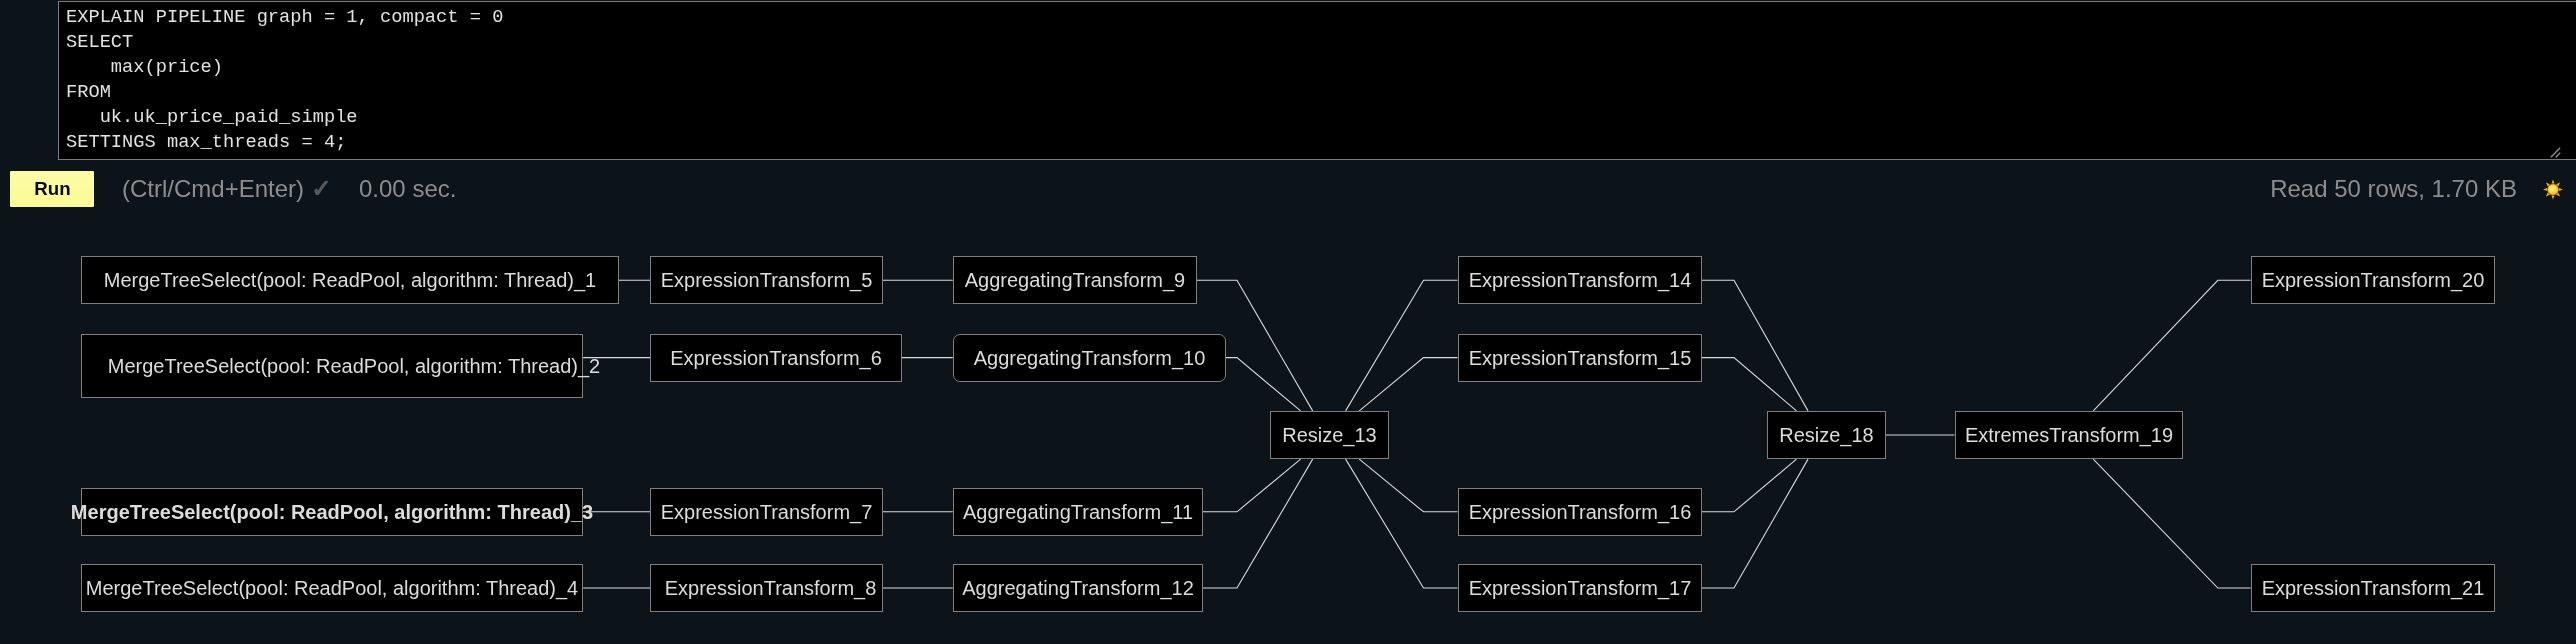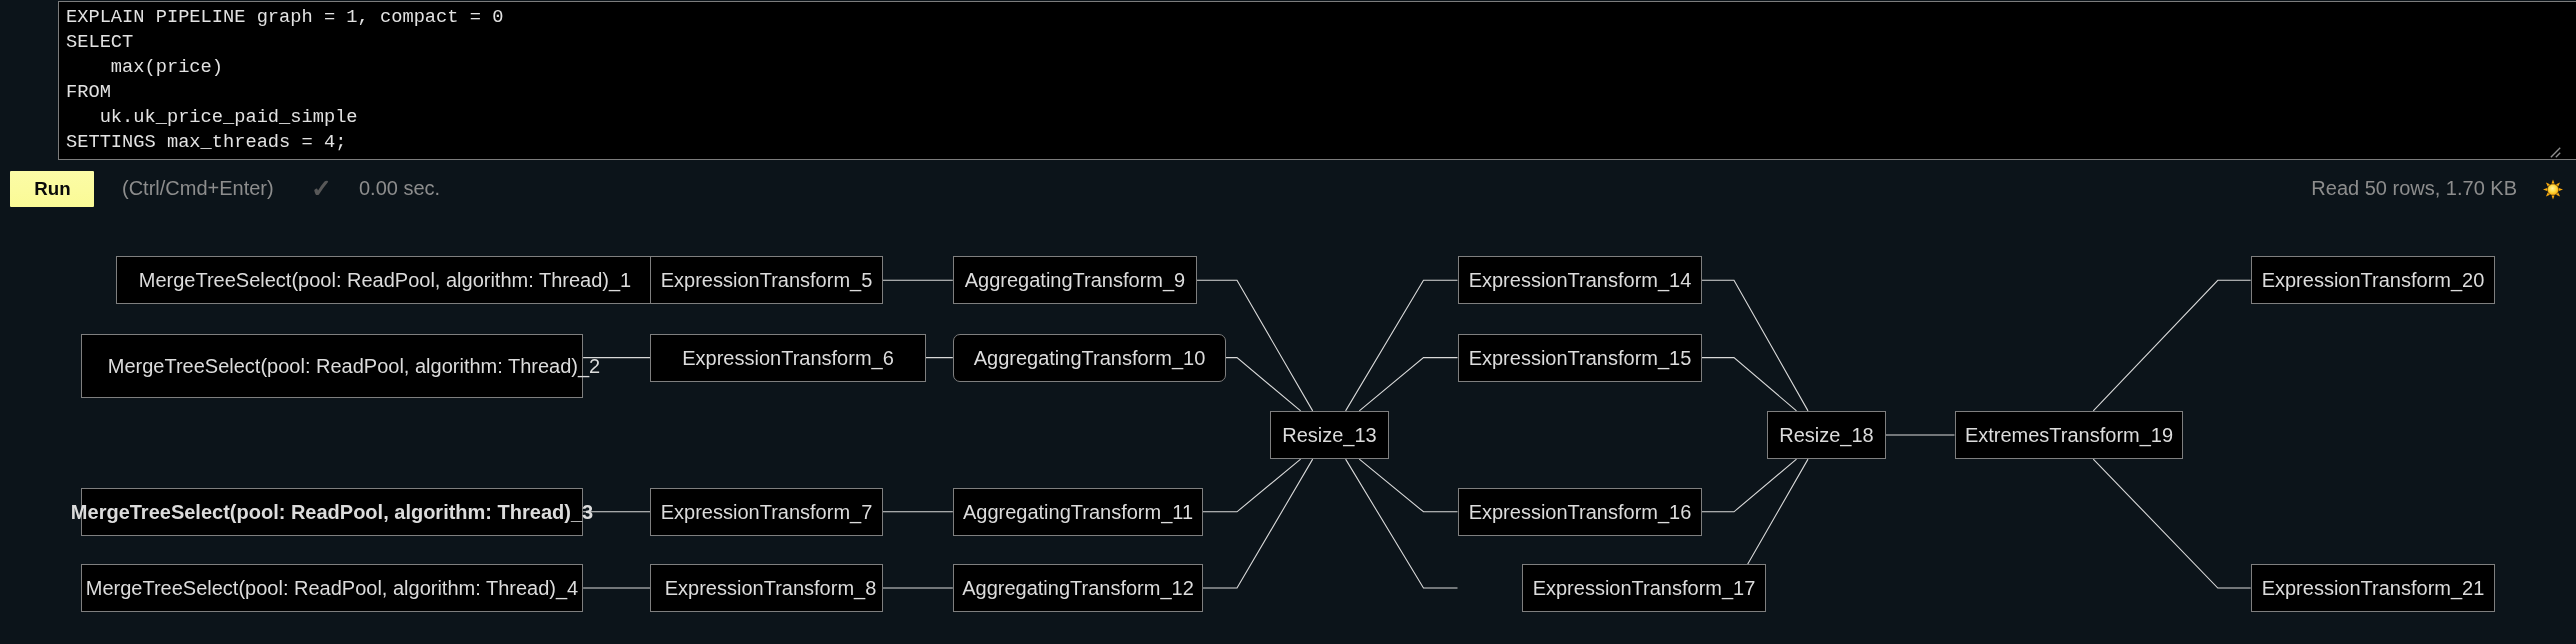--- a/index.html
+++ b/index.html
@@ -23,21 +23,21 @@
   #resize-grip line{stroke:#8f8f8f;stroke-width:2.5}
 
   
   #toolbar{position:absolute;left:0;top:171px;width:2576px;height:36px}
   #run-button{
     position:absolute;left:10.4px;top:0;width:84px;height:36px;
     background:linear-gradient(#fcfca6,var(--run-bg));color:var(--run-text);
     border:none;border-radius:1.1px;font-family:"Liberation Sans",sans-serif;
     font-size:18.7px;font-weight:700;cursor:pointer;
   }
-  .tb-text{position:absolute;top:0;height:36px;line-height:35px;font-size:20px;color:var(--muted);white-space:nowrap}
+  .tb-text{position:absolute;top:0;height:36px;line-height:35px;font-size:24px;color:var(--muted);white-space:nowrap}
   #shortcut-hint{left:122px}
   #status-check{left:311px;color:var(--check);font-size:25px;font-weight:700}
   #elapsed-time{left:359px}
   #query-stats{right:59px;}
   #theme-toggle{position:absolute;left:2543px;top:7.7px;width:20px;height:21px;background:none;border:none;cursor:pointer;padding:0}
 
   
   #graph{position:absolute;left:0;top:0;width:2576px;height:644px}
   #edges{position:absolute;left:0;top:0;pointer-events:none}
   #edges polyline{fill:none;stroke:var(--edge);stroke-width:2}
@@ -70,37 +70,37 @@
       <polyline points="2452,837 2594,1072 2656,1072"></polyline>
       <polyline points="3100,511 3160,511 3295,749"></polyline>
       <polyline points="3100,652 3160,652 3274,749"></polyline>
       <polyline points="3100,933 3160,933 3274,837"></polyline>
       <polyline points="3100,1072 3160,1072 3295,837"></polyline>
       <polyline points="3437,793 3562,793"></polyline>
       <polyline points="3815,749 4042,511 4102,511"></polyline>
       <polyline points="3815,837 4042,1072 4102,1072"></polyline>
     </svg>
   <div id="nodes">
-      <div class="node" style="left: 81px; top: 256px; width: 538px; height: 48px; margin-left: 35px;">MergeTreeSelect(pool: ReadPool, algorithm: Thread)_1</div>
+      <div class="node" style="left: 81px; top: 256px; width: 538px; height: 48px;">MergeTreeSelect(pool: ReadPool, algorithm: Thread)_1</div>
       <div class="node" style="left: 81px; top: 334px; width: 502px; height: 64px; padding-left: 44px;">MergeTreeSelect(pool: ReadPool, algorithm: Thread)_2</div>
       <div class="node" style="left: 81px; top: 488px; width: 502px; height: 48px; font-weight: bold;">MergeTreeSelect(pool: ReadPool, algorithm: Thread)_3</div>
       <div class="node" style="left: 81px; top: 564px; width: 502px; height: 48px;">MergeTreeSelect(pool: ReadPool, algorithm: Thread)_4</div>
       <div class="node" style="left: 650px; top: 256px; width: 233px; height: 48px;">ExpressionTransform_5</div>
-      <div class="node" style="left: 650px; top: 334px; width: 276px; height: 48px;">ExpressionTransform_6</div>
+      <div class="node" style="left: 650px; top: 334px; width: 252px; height: 48px;">ExpressionTransform_6</div>
       <div class="node" style="left: 650px; top: 488px; width: 233px; height: 48px;">ExpressionTransform_7</div>
       <div class="node" style="left: 650px; top: 564px; width: 233px; height: 48px; padding-left: 8px;">ExpressionTransform_8</div>
       <div class="node" style="left: 953px; top: 256px; width: 244px; height: 48px;">AggregatingTransform_9</div>
       <div class="node" style="left: 953px; top: 334px; width: 273px; height: 48px; border-radius: 7px;">AggregatingTransform_10</div>
       <div class="node" style="left: 953px; top: 488px; width: 250px; height: 48px;">AggregatingTransform_11</div>
       <div class="node" style="left: 953px; top: 564px; width: 250px; height: 48px;">AggregatingTransform_12</div>
       <div class="node" style="left: 1270px; top: 411px; width: 119px; height: 48px;">Resize_13</div>
       <div class="node" style="left: 1458px; top: 256px; width: 244px; height: 48px;">ExpressionTransform_14</div>
       <div class="node" style="left: 1458px; top: 334px; width: 244px; height: 48px;">ExpressionTransform_15</div>
       <div class="node" style="left: 1458px; top: 488px; width: 244px; height: 48px;">ExpressionTransform_16</div>
-      <div class="node" style="left: 1522px; top: 564px; width: 244px; height: 48px;">ExpressionTransform_17</div>
+      <div class="node" style="left: 1458px; top: 564px; width: 244px; height: 48px;">ExpressionTransform_17</div>
       <div class="node" style="left: 1767px; top: 411px; width: 119px; height: 48px;">Resize_18</div>
       <div class="node" style="left: 1955px; top: 411px; width: 228px; height: 48px;">ExtremesTransform_19</div>
       <div class="node" style="left: 2251px; top: 256px; width: 244px; height: 48px;">ExpressionTransform_20</div>
       <div class="node" style="left: 2251px; top: 564px; width: 244px; height: 48px;">ExpressionTransform_21</div>
     </div>
 </div>
 
 <textarea id="sql-editor" spellcheck="false" style="">EXPLAIN PIPELINE graph = 1, compact = 0
 SELECT
     max(price)

